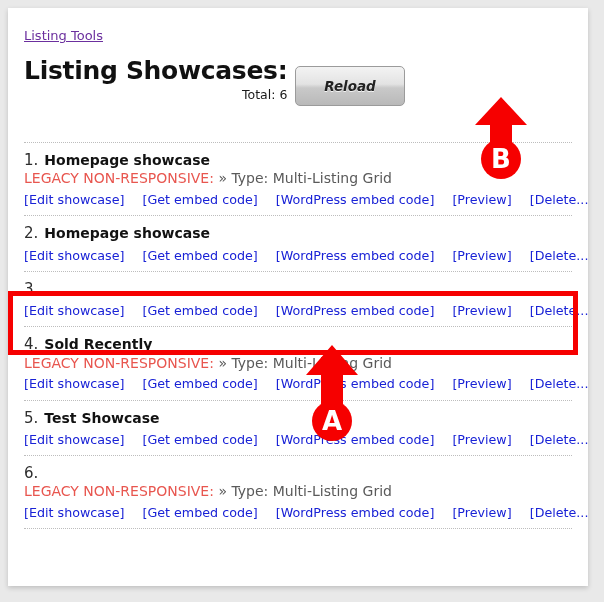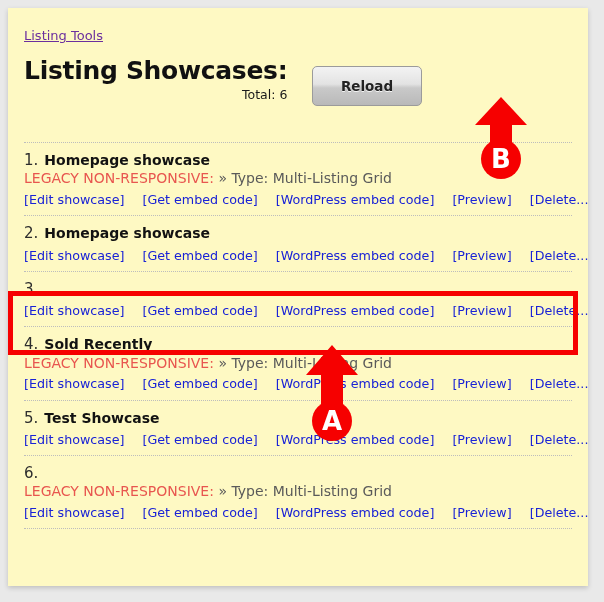--- a/index.html
+++ b/index.html
@@ -21,21 +21,21 @@
     left: 0; top: 0;
     width: 604px; height: 602px;
     background: #e9e9e9;
   }
   #card {
     position: absolute;
     left: 8px;
     top: 8px;
     width: 580px;
     height: 578px;
-    background: #fef9c3;
+    background: #ffffff;
     box-shadow: 0 2px 5px rgba(0,0,0,0.18);
     overflow: hidden;
   }
 
   
   #breadcrumb {
     position: absolute;
     left: 16px;
     top: 20px;
     font-size: 13px;
@@ -64,22 +64,23 @@
     font-size: 12.5px;
     color: #1a1a1a;
     margin-top: 3px;
     margin-left: 16px;
   }
 
   
   #header-buttons {
     position: absolute;
     top: 58px;
-    left: 304px;
+    left: 287px;
     display: flex;
+    font-style: italic;
   }
   .btn {
     border-radius: 5px;
     font-size: 13.5px;
     font-weight: bold;
     cursor: pointer;
     display: flex;
     align-items: center;
     justify-content: center;
     box-sizing: border-box;

